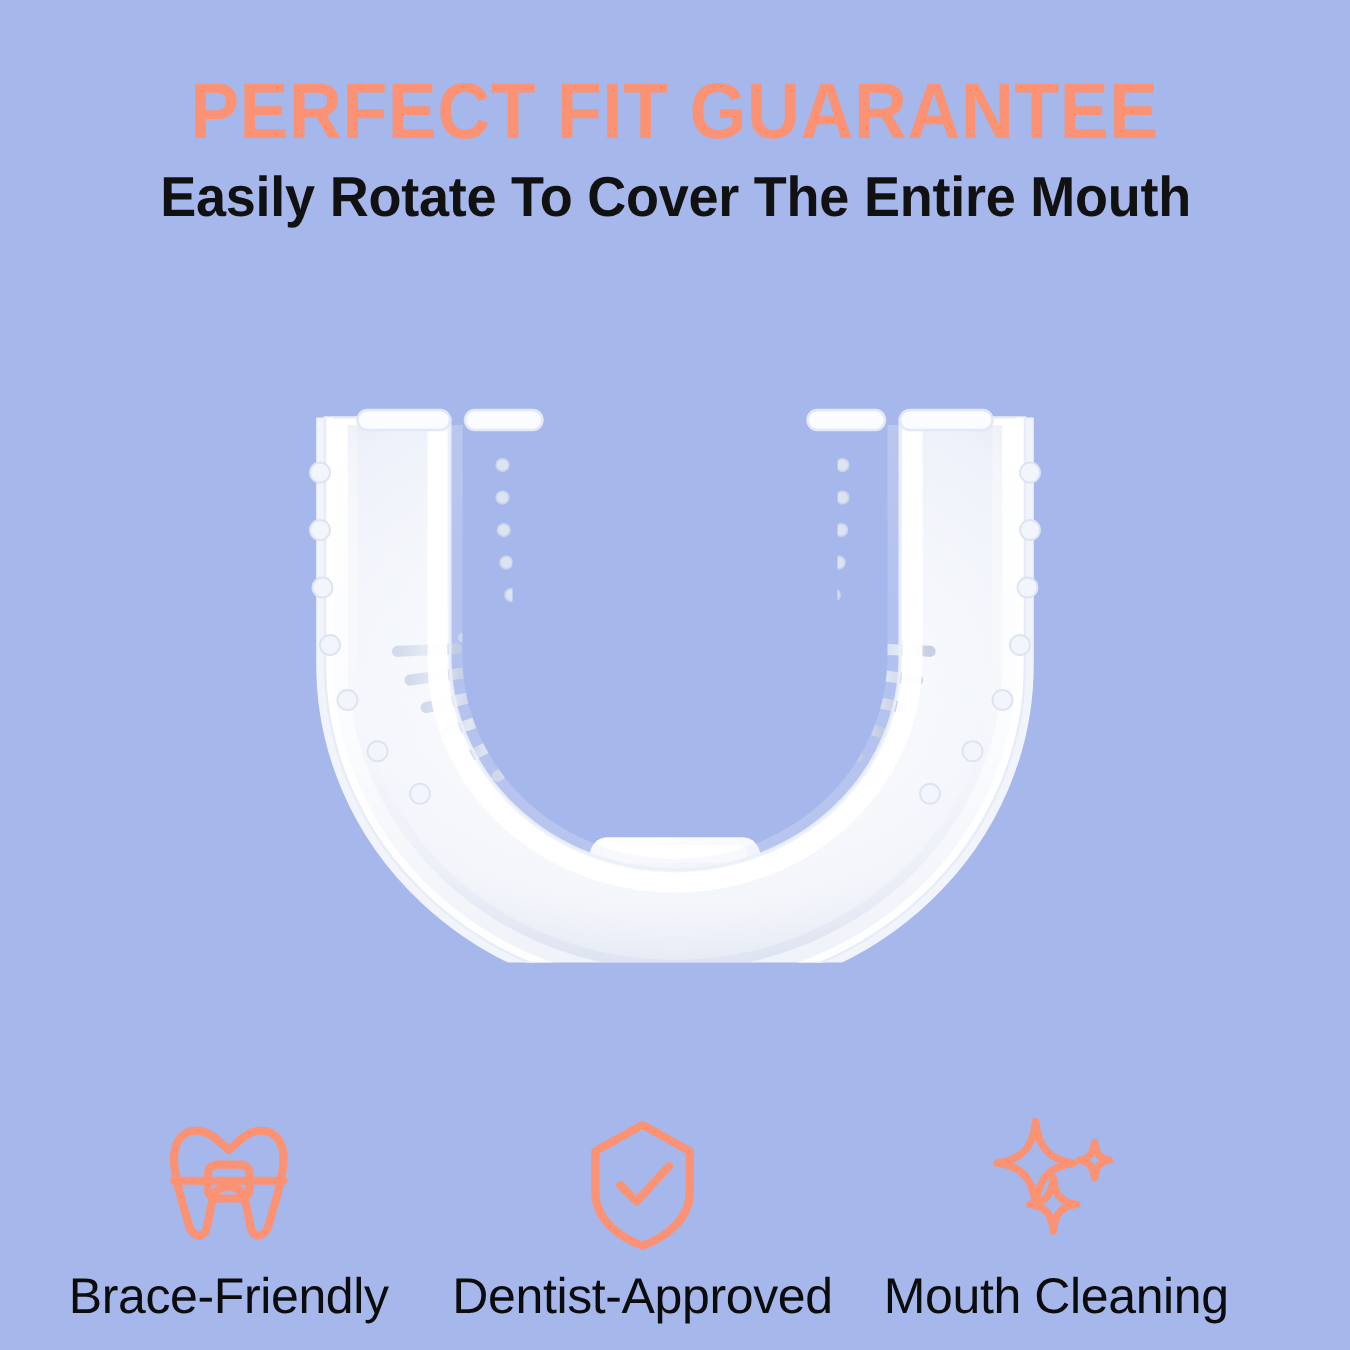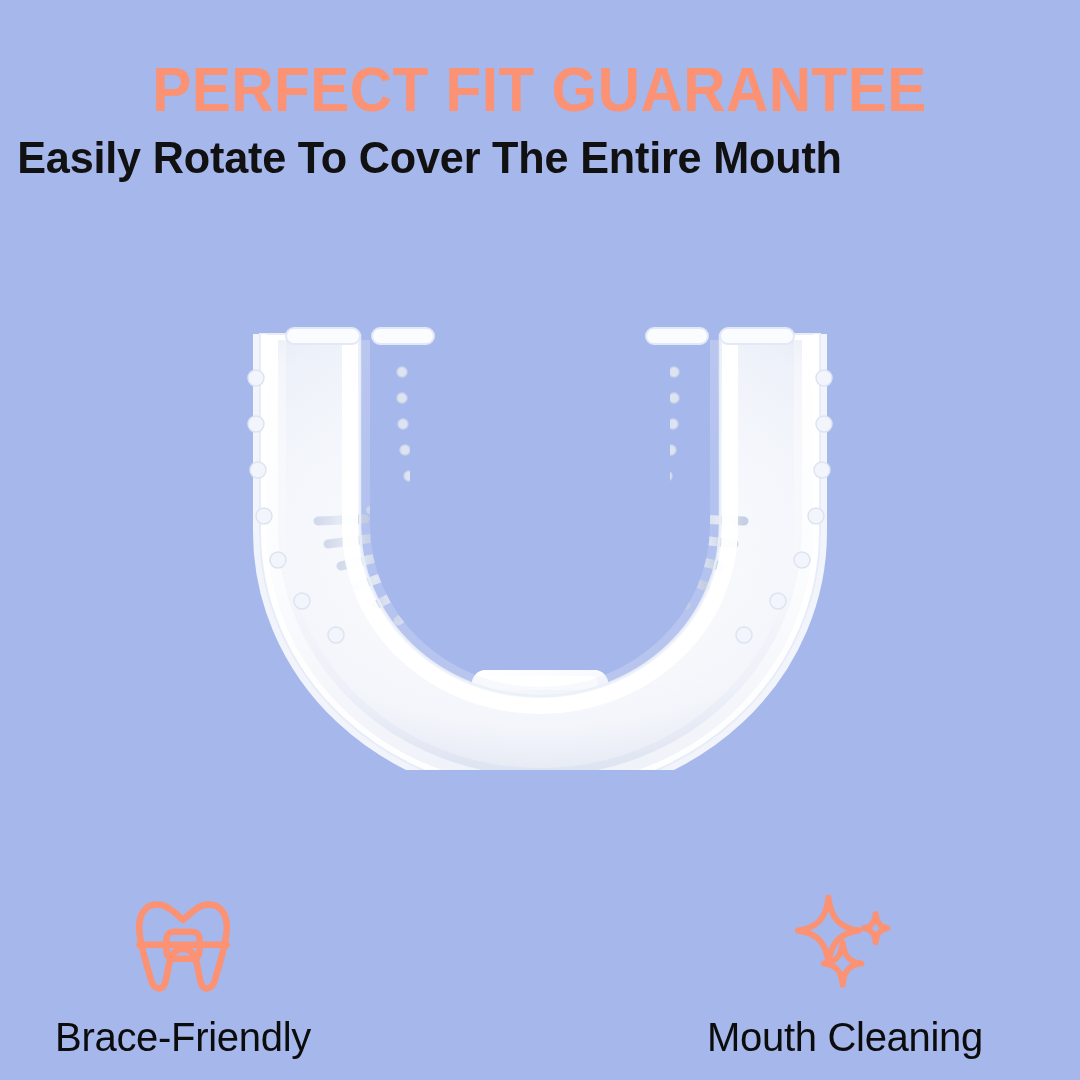--- a/index.html
+++ b/index.html
@@ -36,21 +36,21 @@
     color: #fb9274;
     transform: scaleX(0.93);
     transform-origin: center;
     white-space: nowrap;
   }
   .subheadline-wrap {
     position: absolute;
     top: 133px;
     left: 0;
     width: 1080px;
-    text-align: left;
+    text-align: center;
   }
   .subheadline {
     display: inline-block;
     font-family: "Liberation Sans", sans-serif;
     font-size: 45px;
     line-height: 1.1;
     font-weight: 700;
     letter-spacing: -0.2px;
     color: #111111;
     transform: scaleX(0.96);
@@ -391,20 +391,31 @@
                      C 63 14 57 21 50 27
                      C 43 21 37 14 28 14 Z"></path>
             <line x1="13" y1="48" x2="87" y2="48"></line>
             <rect x="36" y="37" width="28" height="23" rx="6"></rect>
           </g>
         </svg>
       </span>
       <span class="feature-label">Brace-Friendly</span>
     </div>
 
+    <div class="feature">
+      <span class="feature-icon">
+        <svg viewBox="0 0 100 100" xmlns="http://www.w3.org/2000/svg" aria-hidden="true">
+          <g fill="none" stroke="#fb9274" stroke-width="5.5" stroke-linecap="round" stroke-linejoin="round">
+            <path d="M 50 10 L 82 28 L 82 56 C 82 74 66 86 50 92 C 34 86 18 74 18 56 L 18 28 Z"></path>
+            <path d="M 35 51 L 46 62 L 68 38"></path>
+          </g>
+        </svg>
+      </span>
+      <span class="feature-label">Dentist-Approved</span>
+    </div>
 
     <div class="feature">
       <span class="feature-icon">
         <svg viewBox="0 0 100 100" xmlns="http://www.w3.org/2000/svg" aria-hidden="true">
           <g fill="none" stroke="#fb9274" stroke-width="5" stroke-linecap="round" stroke-linejoin="round">
             <path d="M 36 8
                      C 38 26 46 34 62 36
                      C 46 38 38 46 36 64
                      C 34 46 26 38 10 36
                      C 26 34 34 26 36 8 Z"></path>

